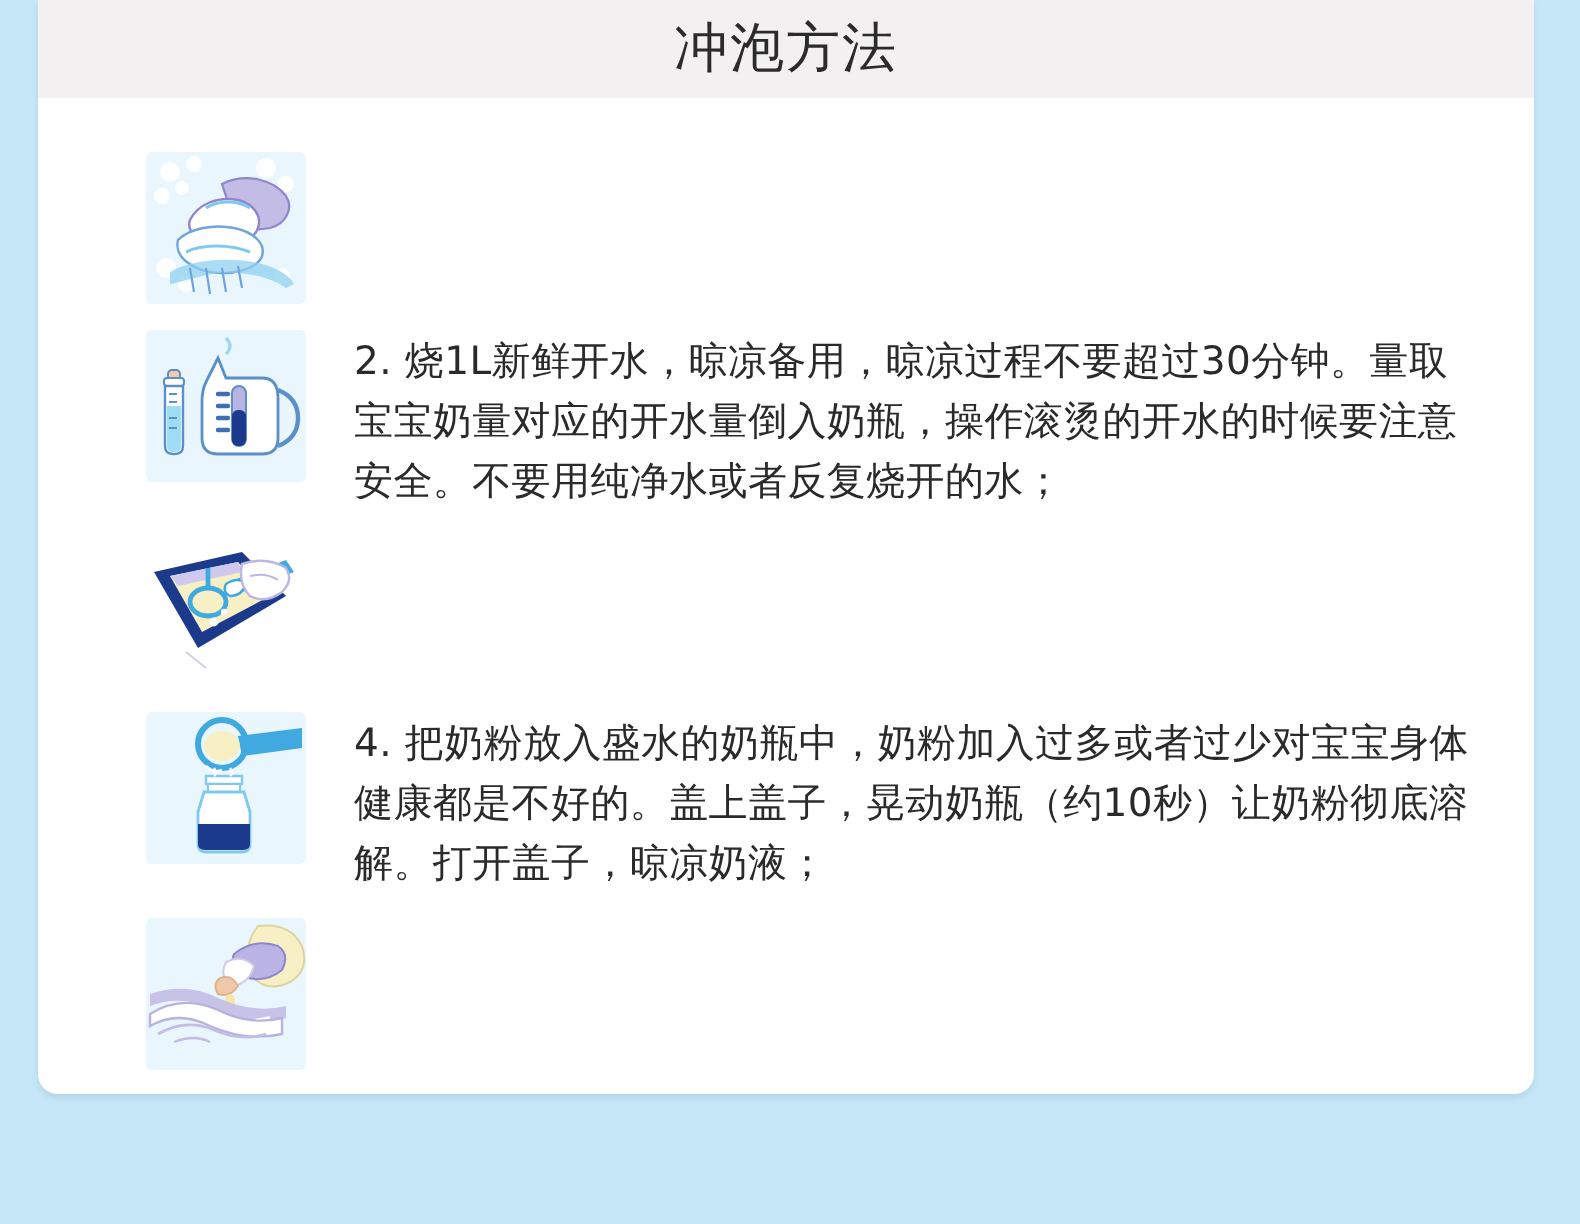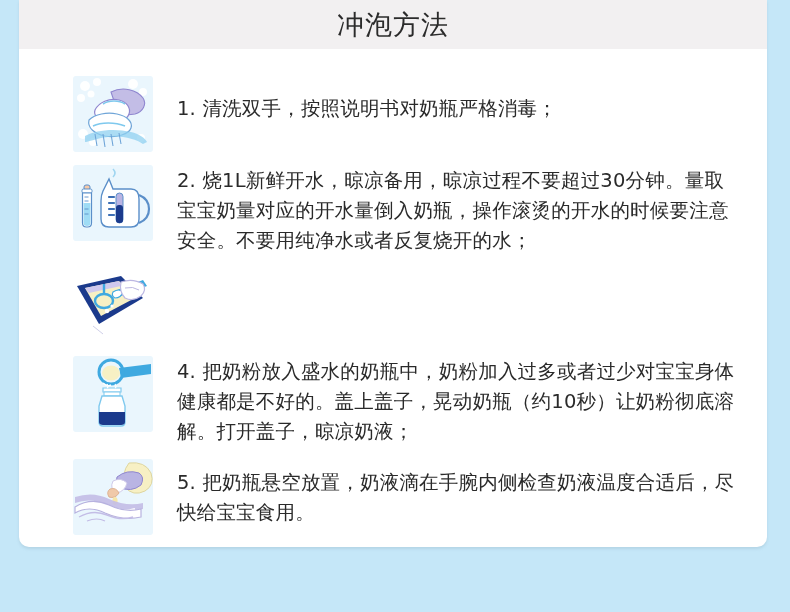--- a/index.html
+++ b/index.html
@@ -124,21 +124,20 @@
             </g>
             <path d="M38 16 C50 10 64 14 70 22 C74 28 70 36 62 38 L46 40 Z" fill="#c3bde6" stroke="#8f86cf" stroke-width="1.1"></path>
             <path d="M22 34 C26 26 36 22 46 24 C54 26 58 32 56 38 C54 44 44 48 34 46 C26 44 20 40 22 34 Z" fill="#ffffff" stroke="#8f86cf" stroke-width="1.2"></path>
             <path d="M30 28 C36 24 46 24 52 28" fill="none" stroke="#7fc9ee" stroke-width="1.6"></path>
             <path d="M16 44 C22 38 34 36 44 38 C54 40 60 46 58 52 C56 58 44 62 32 60 C22 58 14 52 16 44 Z" fill="#ffffff" stroke="#6fa5d8" stroke-width="1.2"></path>
             <path d="M20 50 C28 46 42 46 52 50" fill="none" stroke="#7fc9ee" stroke-width="1.6"></path>
             <path d="M12 60 C22 54 42 52 58 56 C66 58 72 62 74 66 L70 68 C62 62 44 58 28 62 C20 64 14 66 12 66 Z" fill="#8fd0f0" opacity="0.75"></path>
             <path d="M22 58 L24 70 M30 58 L32 71 M38 58 L40 70 M46 57 L48 68" fill="none" stroke="#6fa5d8" stroke-width="1.1"></path>
           </svg>
         </div>
-        <div class="step-text">1. 清洗双手，按照说明书对奶瓶严格消毒；</div>
       </div>
 
       <div class="step s2">
         <div class="step-icon">
           <svg viewBox="0 0 80 76" xmlns="http://www.w3.org/2000/svg">
             <rect x="0" y="0" width="80" height="76" fill="#eaf6fd"></rect>
             <rect x="11" y="20" width="6" height="5" rx="2" fill="#f6c9a8" stroke="#5b8fc9" stroke-width="1"></rect>
             <rect x="9" y="24" width="10" height="4" rx="1.5" fill="#ffffff" stroke="#5b8fc9" stroke-width="1"></rect>
             <path d="M9.5 28 L9.5 58 Q9.5 62 13.5 62 L14.5 62 Q18.5 62 18.5 58 L18.5 28 Z" fill="#ffffff" stroke="#5b8fc9" stroke-width="1.2"></path>
             <path d="M10.5 38 L17.5 38 L17.5 58 Q17.5 61 14 61 Q10.5 61 10.5 58 Z" fill="#9fdcf5"></path>
@@ -209,18 +208,17 @@
             <path d="M37 30 q6 -2 9 4 q-4 6 -10 4 q-3 -5 1 -8 Z" fill="#f0c9a8" stroke="#ddb293" stroke-width="1"></path>
             <ellipse cx="42" cy="42" rx="2.6" ry="4" fill="#f6e6a8"></ellipse>
             <ellipse cx="41" cy="54" rx="7" ry="3.4" fill="#f6e6a8"></ellipse>
             <path d="M2 38 q18 -6 34 2 q18 8 34 4 l0 6 q-18 4 -36 -4 q-16 -8 -32 -2 Z" fill="#c3bde6" opacity="0.9"></path>
             <path d="M4 52 q14 -10 30 -4 q14 6 28 2" fill="none" stroke="#ffffff" stroke-width="2"></path>
             <path d="M2 48 q16 -10 34 -2 q16 8 32 4 l0 8 q-18 4 -36 -4 q-16 -8 -30 0 Z" fill="#ffffff" stroke="#b7b2df" stroke-width="1.2"></path>
             <path d="M6 58 q14 -8 28 -2 q14 6 26 2" fill="none" stroke="#c3bde6" stroke-width="1.4"></path>
             <path d="M14 62 q10 -4 18 0" fill="none" stroke="#c3bde6" stroke-width="1.2"></path>
           </svg>
         </div>
-        <div class="step-text">5. 把奶瓶悬空放置，奶液滴在手腕内侧检查奶液温度合适后，尽快给宝宝食用。</div>
       </div>
 
     </div>
   </div>
 </div>
 
 </body></html>

